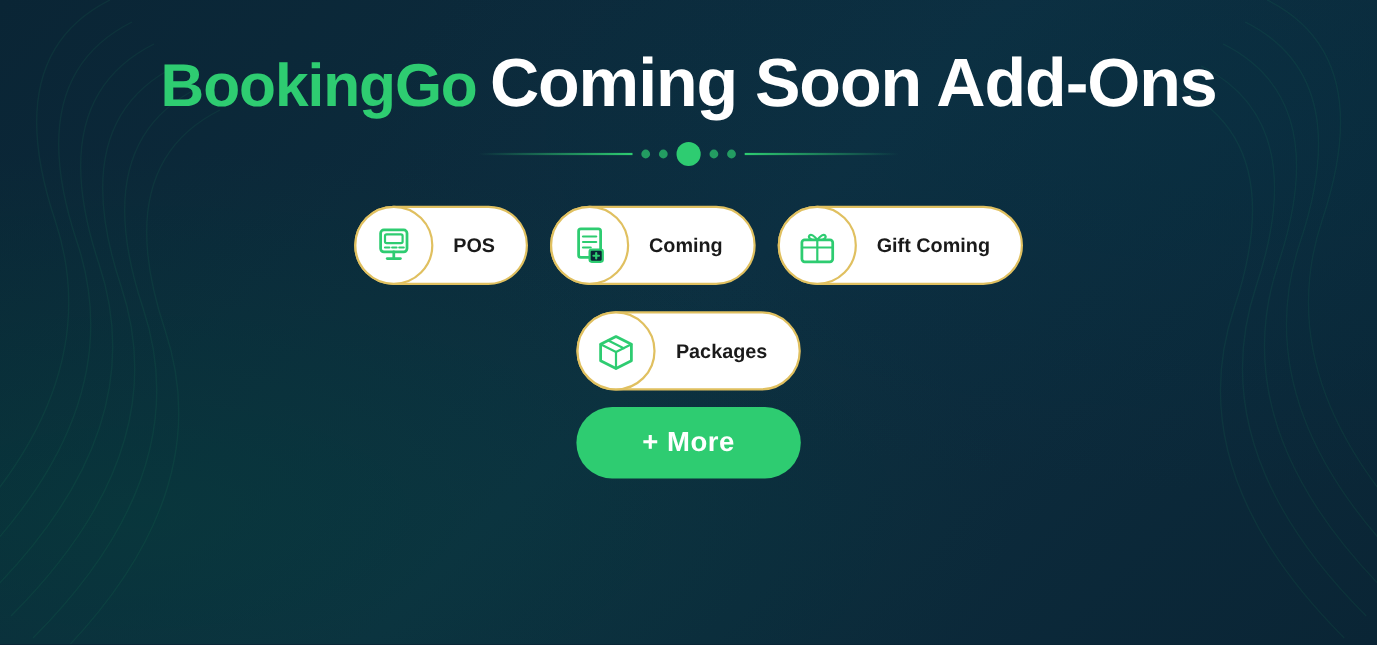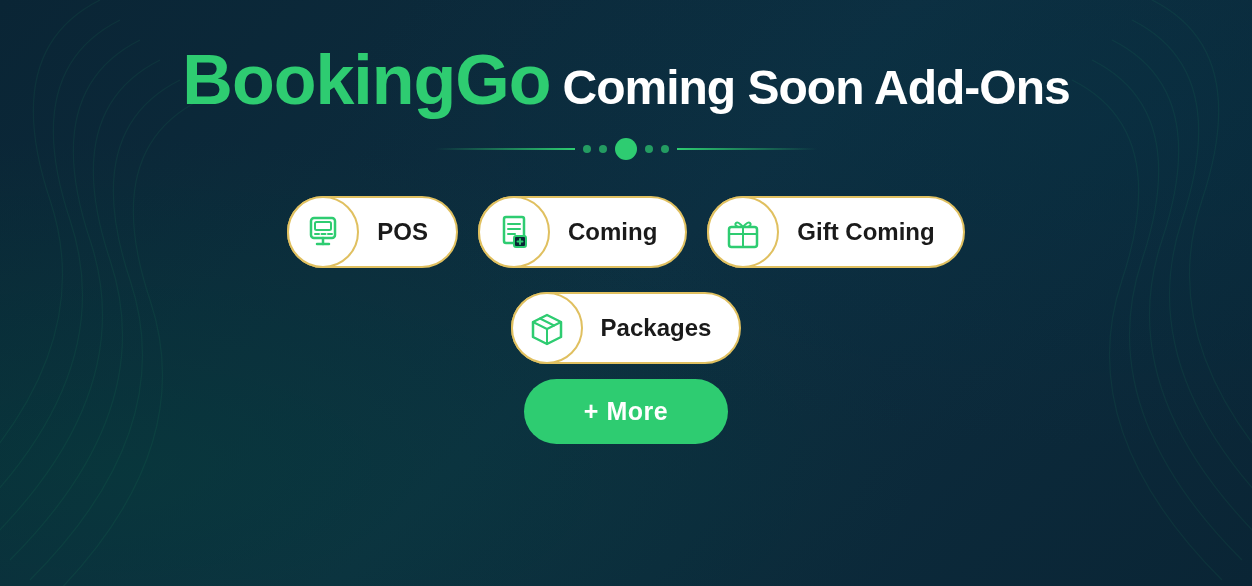--- a/index.html
+++ b/index.html
@@ -46,28 +46,28 @@
     .title-row {
       display: flex;
       align-items: baseline;
       gap: 12px;
       margin-bottom: 18px;
       position: relative;
       z-index: 2;
     }
 
     .title-brand {
-      font-size: 70px;
+      font-size: 55px;
       font-weight: 900;
       color: #2ecc71;
       letter-spacing: -1px;
     }
 
     .title-rest {
-      font-size: 48px;
+      font-size: 62px;
       font-weight: 900;
       color: #ffffff;
       letter-spacing: -1px;
     }
 
     
     .dots-row {
       display: flex;
       align-items: center;
       gap: 8px;
@@ -136,21 +136,21 @@
       display: flex;
       align-items: center;
       justify-content: center;
       margin-left: -2px;
       flex-shrink: 0;
       position: relative;
       z-index: 1;
     }
 
     .pill-label {
-      font-size: 24px;
+      font-size: 18px;
       font-weight: 700;
       color: #1a1a1a;
       padding-left: 18px;
       white-space: nowrap;
       text-align: center;
     }
 
     
     .sofort-badge {
       background: #1a1a1a;

